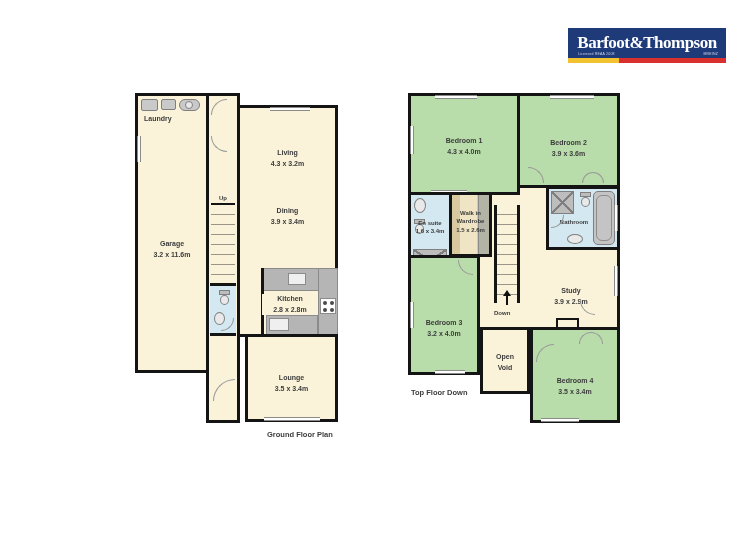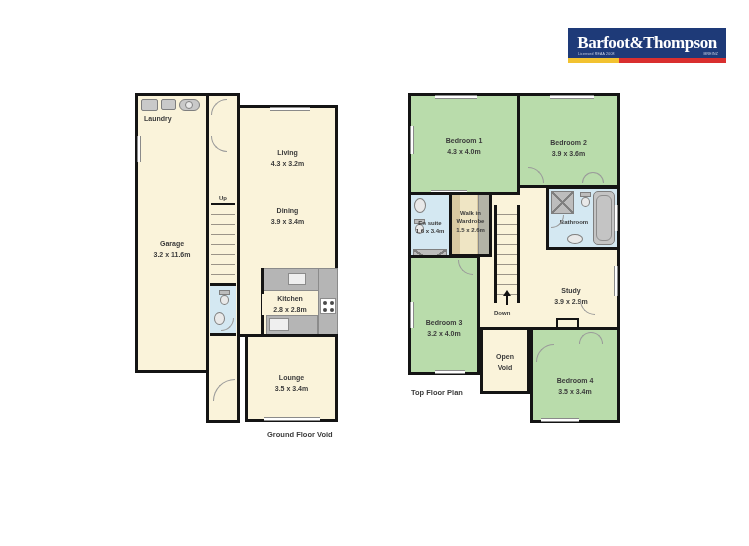--- a/index.html
+++ b/index.html
@@ -135,21 +135,21 @@
     </div>
 
     <div class="room cream" style="left:245px;top:334px;width:93px;height:88px;">
       <div class="rlabel" style="left:0;right:0;top:36px;">
         <span style="display:block">Lounge</span>
         <span style="display:block">3.5 x 3.4m</span>
       </div>
       <div class="window" style="left:16px;bottom:-2px;width:56px;height:4px;"></div>
     </div>
 
-    <div class="caption" style="left:267px;top:430px;">Ground Floor Void</div>
+    <div class="caption" style="left:267px;top:430px;">Ground Floor Plan</div>
   </div>
 
   <div>
 
     <div class="room cream" style="left:408px;top:93px;width:212px;height:237px;">
       <div class="rlabel" style="left:112px;width:96px;top:190px;">
         <span style="display:block">Study</span>
         <span style="display:block">3.9 x 2.9m</span>
       </div>
       <div class="window v" style="right:-1px;top:170px;width:4px;height:30px;"></div>
@@ -234,21 +234,21 @@
       <div class="arc tl" style="left:3px;top:14px;width:18px;height:18px;"></div>
       <div class="arc tl" style="right:26px;top:2px;width:12px;height:12px;"></div>
       <div class="arc tr" style="right:14px;top:2px;width:12px;height:12px;"></div>
       <div class="rlabel" style="left:0;right:0;top:46px;">
         <span style="display:block">Bedroom 4</span>
         <span style="display:block">3.5 x 3.4m</span>
       </div>
       <div class="window" style="left:8px;bottom:-2px;width:38px;height:4px;"></div>
     </div>
 
-    <div class="caption" style="left:411px;top:388px;">Top Floor Plan</div>
+    <div class="caption" style="left:411px;top:388px;">Top Floor Down</div>
   </div>
 
   <div class="disclaimer">
     <span style="display:block">DISCLAIMER:</span>
     <span style="display:block">Drawings are approximate and for illustration purposes only. We take no responsibility for omissions and errors.</span>
     <span style="display:block">All dimensions are measured internally and floor areas reflect this. Measurements should be verified by the buyer.</span>
   </div>
   <div class="bottom-bar"></div>
 
 </div>

